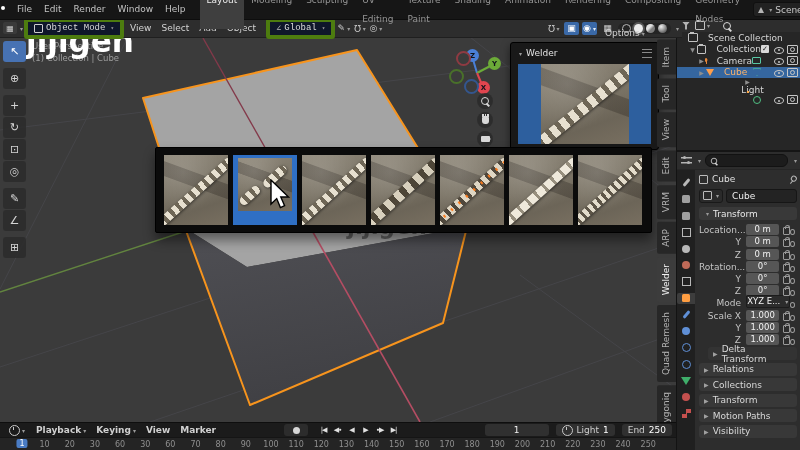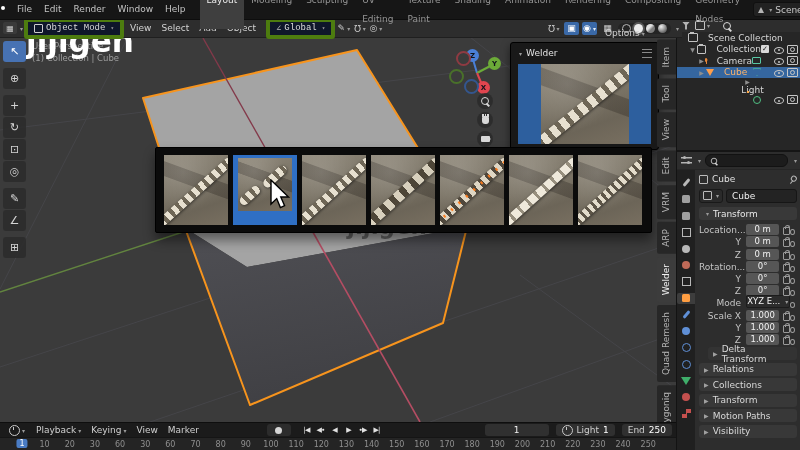--- a/index.html
+++ b/index.html
@@ -651,21 +651,21 @@
       </div>
     </div>
   </div>
 
   <div class="timeline">
     <div class="tl-menus">
       <span class="tlm">
           <span class="clock"></span>
           <span class="caret">▾</span>
         </span>
-      <span id="tl-menus" style="display:flex;">
+      <span id="tl-menus" style="display:flex;font-weight:bold;">
           <span class="tlm">Playback<span class="caret">▾</span></span>
           <span class="tlm">Keying<span class="caret">▾</span></span>
           <span class="tlm">View</span>
           <span class="tlm">Marker</span>
         </span>
       <span class="recbtn">
           <span class="recdot"></span>
         </span>
       <span class="transport" id="transport">
           <span class="tpbtn">|◀</span>

